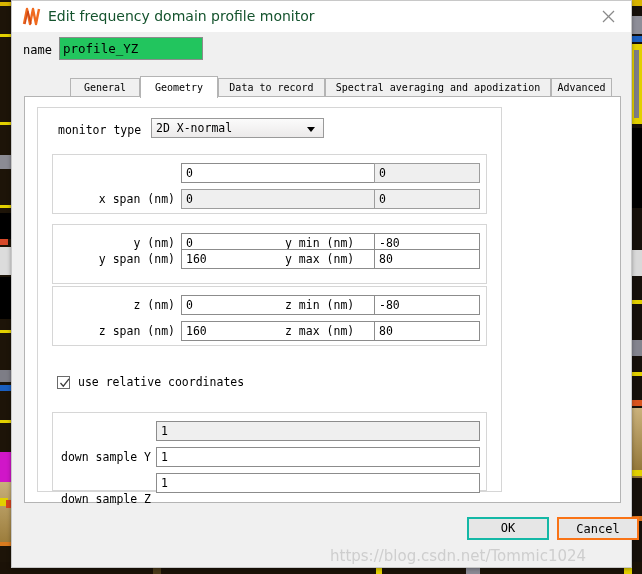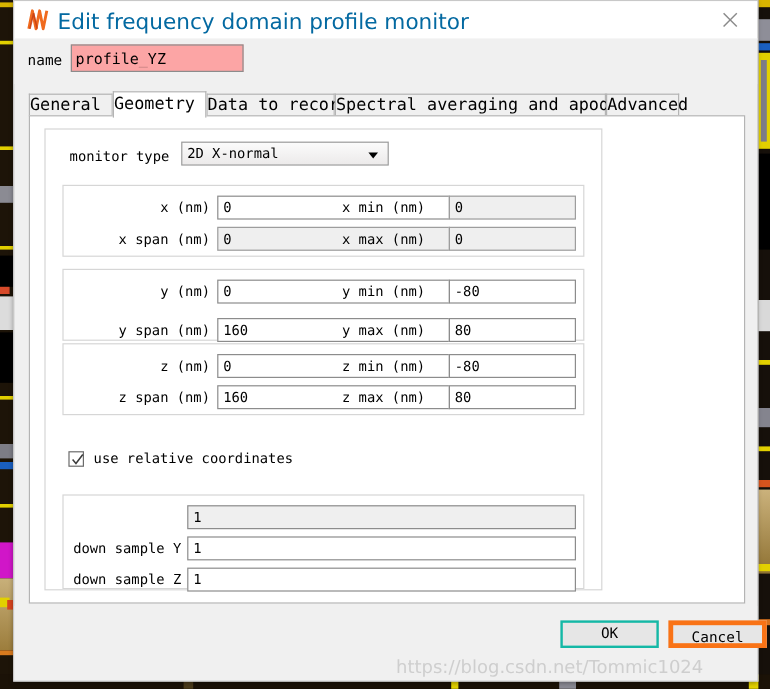--- a/index.html
+++ b/index.html
@@ -44,22 +44,22 @@
   #app-icon {
     position: absolute;
     left: 10px; top: 6px;
     width: 19px; height: 19px;
     overflow: hidden;
   }
   #title-text {
     position: absolute;
     left: 36px; top: 7px;
     font-family: "DejaVu Sans", sans-serif;
-    font-size: 18px;
-    color: #0369a1;
+    font-size: 14px;
+    color: #14532d;
     white-space: nowrap;
   }
   #close-button {
     position: absolute;
     right: 8px; top: 5px;
     width: 30px; height: 22px;
     cursor: default;
   }
   #close-button svg { display:block; margin: 4px auto; }
 
@@ -75,21 +75,21 @@
     position: absolute;
     left: 11px; top: 11px;
     font-size: 12px;
     color: #000;
   }
   #name-input {
     position: absolute;
     left: 47px; top: 5px;
     width: 136px; height: 19px;
     border: 1px solid #8c8c8c;
-    background: #fca5a5;
+    background: #22c55e;
     font-family: "DejaVu Sans Mono", monospace;
     font-size: 12.5px;
     color: #000;
     padding: 1px 3px;
     box-sizing: content-box;
     outline: none;
   }
 
   
   #tabstrip {
@@ -99,26 +99,27 @@
     height: 21px;
   }
   .tab {
     position: absolute;
     top: 2px;
     height: 19px;
     background: #f0f0f0;
     border: 1px solid #b4b4b4;
     border-bottom: none;
     box-sizing: border-box;
-    font-size: 14px;
-    color: #000;
-    text-align: left;
+    font-size: 10px;
+    color: #000;
+    text-align: center;
     line-height: 18px;
     white-space: nowrap;
     cursor: default;
+    margin-left: 46px;
   }
   .tab.active {
     top: 0px;
     height: 22px;
     background: #ffffff;
     border-color: #b4b4b4;
     line-height: 21px;
     z-index: 4;
   }
 
@@ -280,21 +281,21 @@
     position: absolute;
     left: 0; bottom: 0;
     width: 100%; height: 62px;
     background: #f0f0f0;
   }
   .dlg-button {
     position: absolute;
     top: 12px;
     height: 23px;
     background: #e6e6e6;
-    border: 4px solid #f97316;
+    border: 2px solid #f97316;
     box-sizing: border-box;
     font-family: "DejaVu Sans Mono", monospace;
     font-size: 12px;
     color: #000;
     text-align: center;
     line-height: 21px;
     cursor: default;
   }
   #ok-button {
     left: 455px;
@@ -407,40 +408,37 @@
       <div id="monitor-type-row">
         <div id="monitor-type-label">monitor type</div>
         <div id="monitor-type-select">
           <span>2D X-normal</span>
           <span class="caret"></span>
         </div>
       </div>
 
       <div class="geom-group" id="x-group" style="top:46px;">
           <div class="field-row" style="top: 8px;">
-            <div class="f-label lbl-left">x (nm)</div>
             <div class="f-input inp-left">0</div>
-            <div class="f-label" style="left: 232px; width: 86px; text-align: left;">x min (nm)</div>
             <div class="f-input disabled" style="left: 321px; width: 106px;">0</div>
           </div>
           <div class="field-row" style="top: 34px;">
             <div class="f-label lbl-left">x span (nm)</div>
             <div class="f-input inp-left disabled">0</div>
-            <div class="f-label" style="left: 232px; width: 86px; text-align: left;">x max (nm)</div>
             <div class="f-input disabled" style="left: 321px; width: 106px;">0</div>
           </div>
         </div>
       <div class="geom-group" id="y-group" style="top:116px;">
           <div class="field-row" style="top: 8px;">
             <div class="f-label lbl-left">y (nm)</div>
             <div class="f-input inp-left">0</div>
             <div class="f-label" style="left: 232px; width: 86px; text-align: left;">y min (nm)</div>
             <div class="f-input" style="left: 321px; width: 106px;">-80</div>
           </div>
-          <div class="field-row" style="top: 40px;">
+          <div class="field-row" style="top: 24px;">
             <div class="f-label lbl-left">y span (nm)</div>
             <div class="f-input inp-left">160</div>
             <div class="f-label" style="left: 232px; width: 86px; text-align: left;">y max (nm)</div>
             <div class="f-input" style="left: 321px; width: 106px;">80</div>
           </div>
         </div>
       <div class="geom-group" id="z-group" style="top:178px;">
           <div class="field-row" style="top: 8px;">
             <div class="f-label lbl-left">z (nm)</div>
             <div class="f-input inp-left">0</div>
@@ -461,21 +459,21 @@
             <path d="M1.5 6 L4.3 9.2 L10 1.8" stroke="#3c3c3c" stroke-width="1.3" fill="none"></path>
           </svg>
         </div>
         <div id="relcoord-label">use relative coordinates</div>
       </div>
 
       <div id="downsample-group">
           <div class="ds-input disabled" style="top: 8px;">1</div>
           <div class="ds-label" style="top: 34px;">down sample Y</div>
           <div class="ds-input" style="top: 34px;">1</div>
-          <div class="ds-label" style="top: 60px;">down sample Z</div>
+          <div class="ds-label" style="top: 76px;">down sample Z</div>
           <div class="ds-input" style="top: 60px;">1</div>
         </div>
 
     </div>
   </div>
 
   <div id="button-bar">
     <div class="dlg-button" id="ok-button">OK</div>
     <div class="dlg-button" id="cancel-button">Cancel</div>
   </div>

